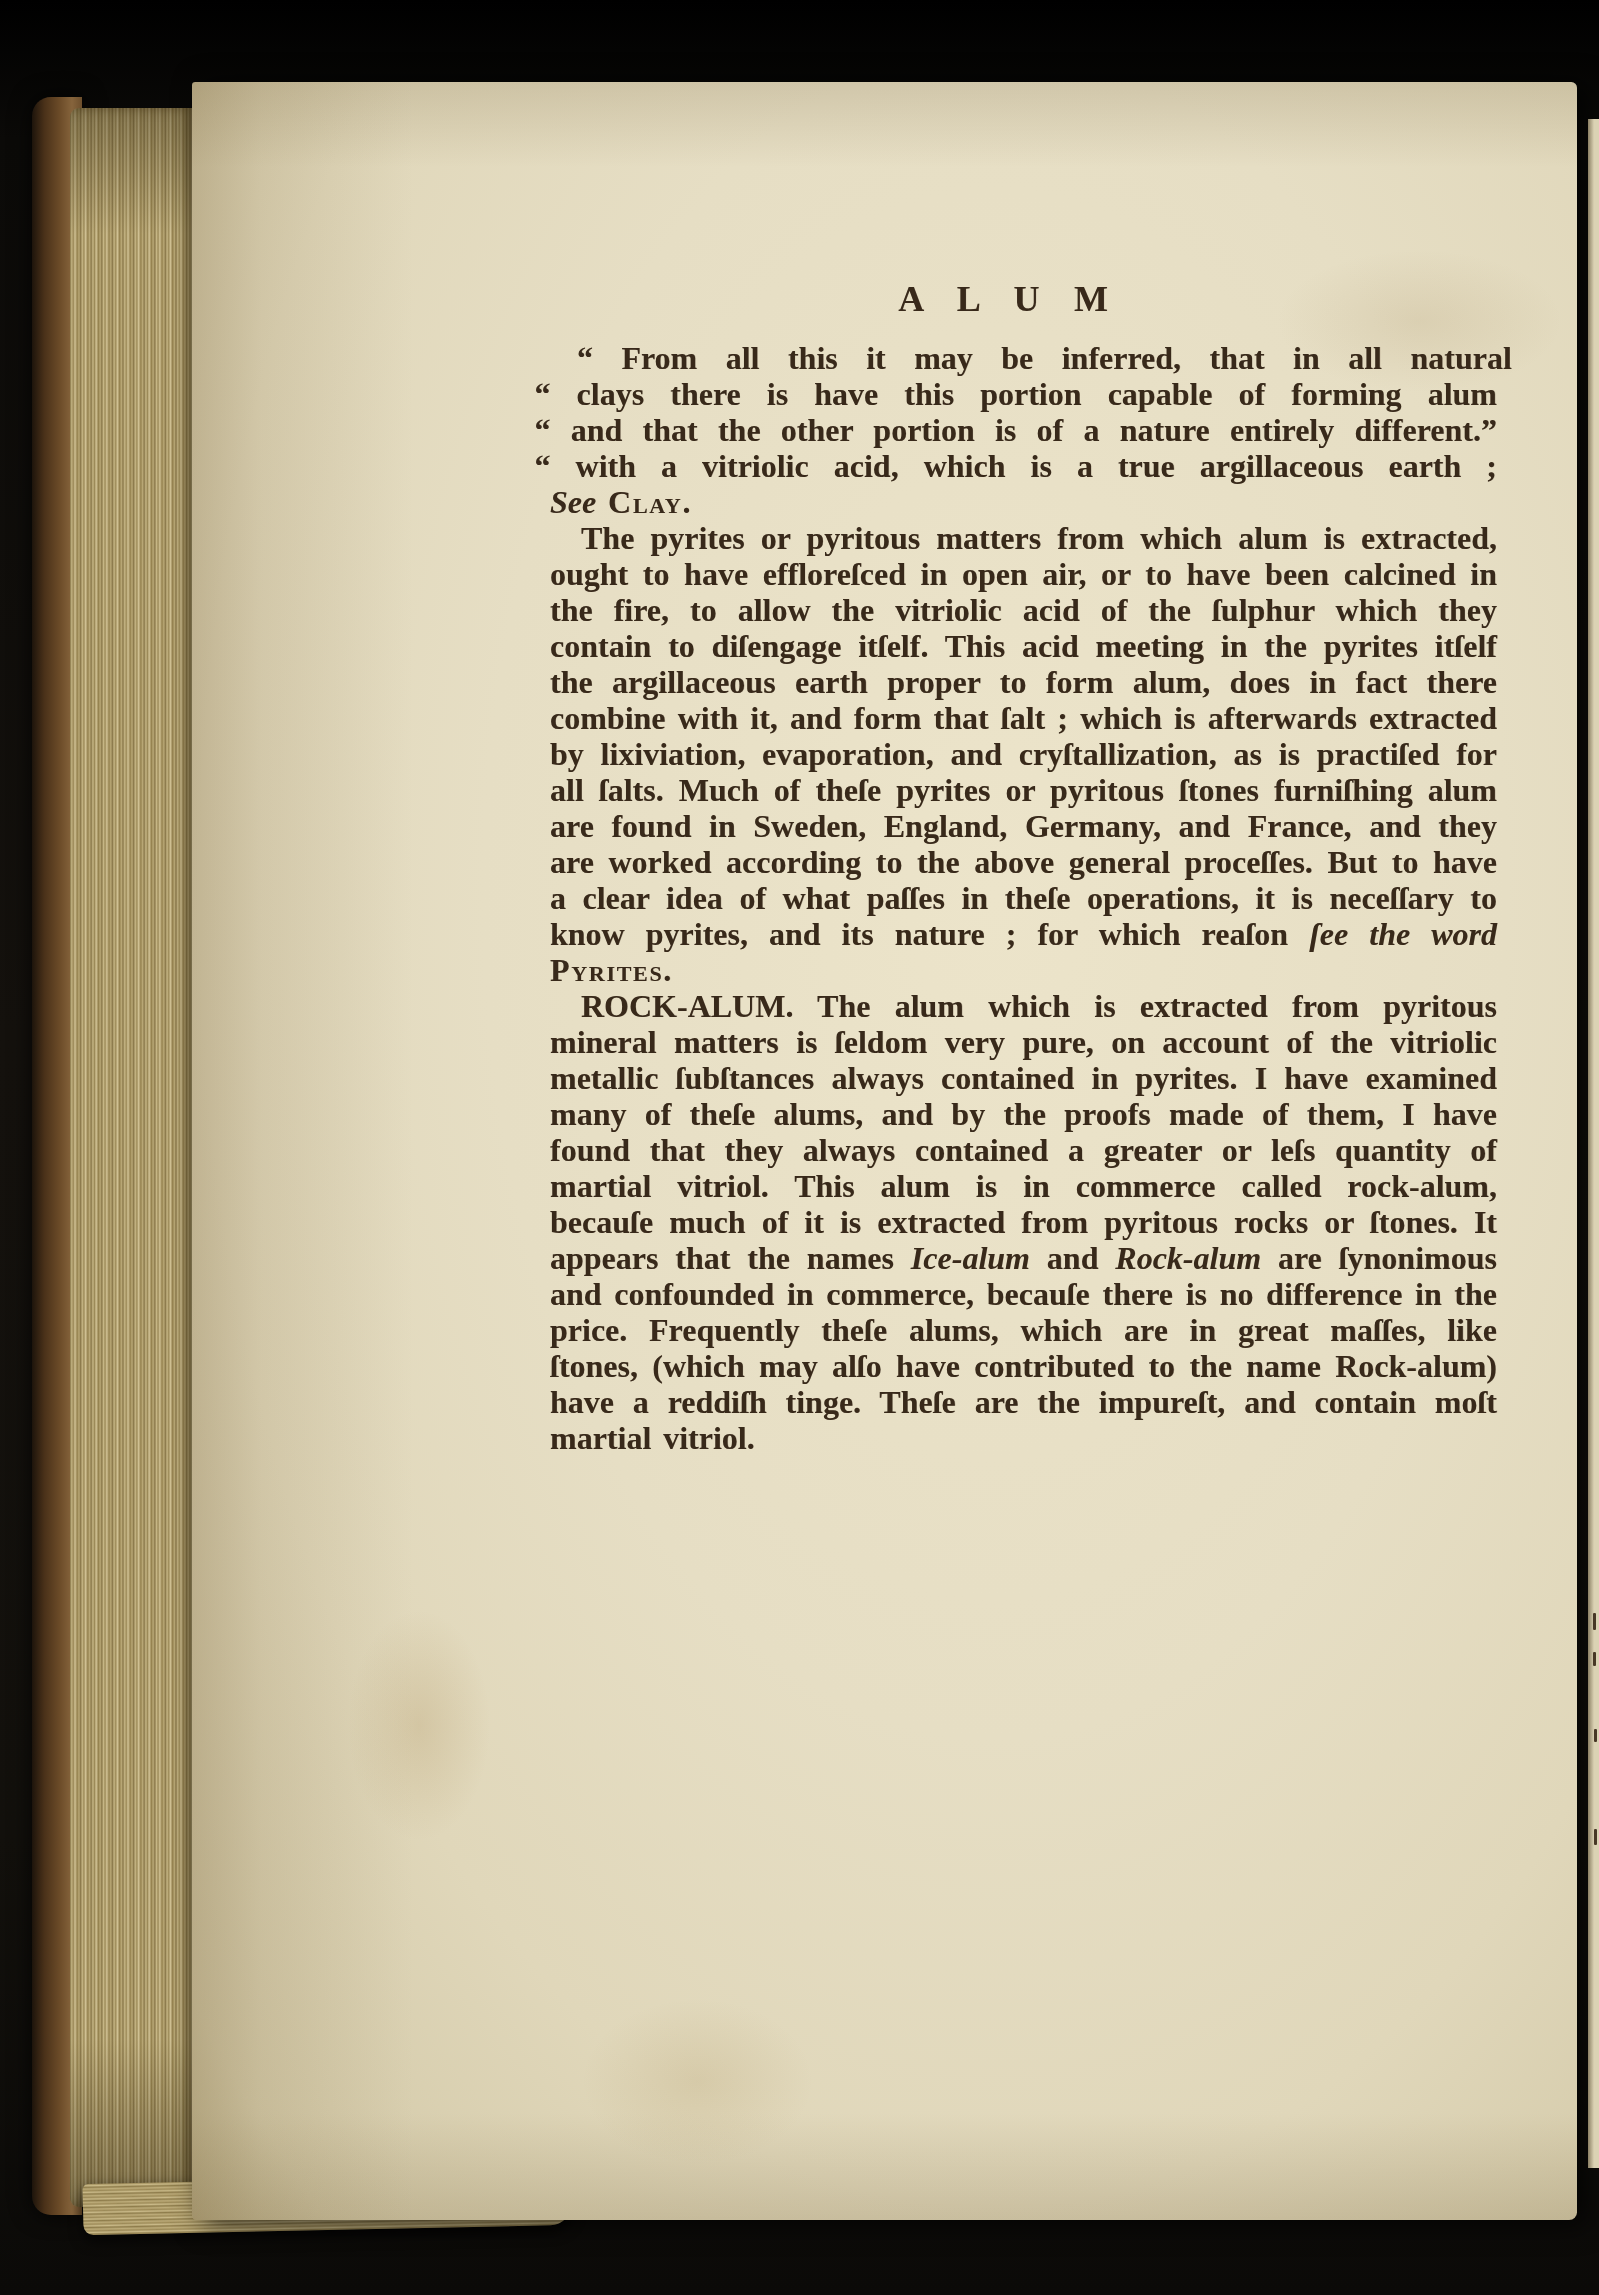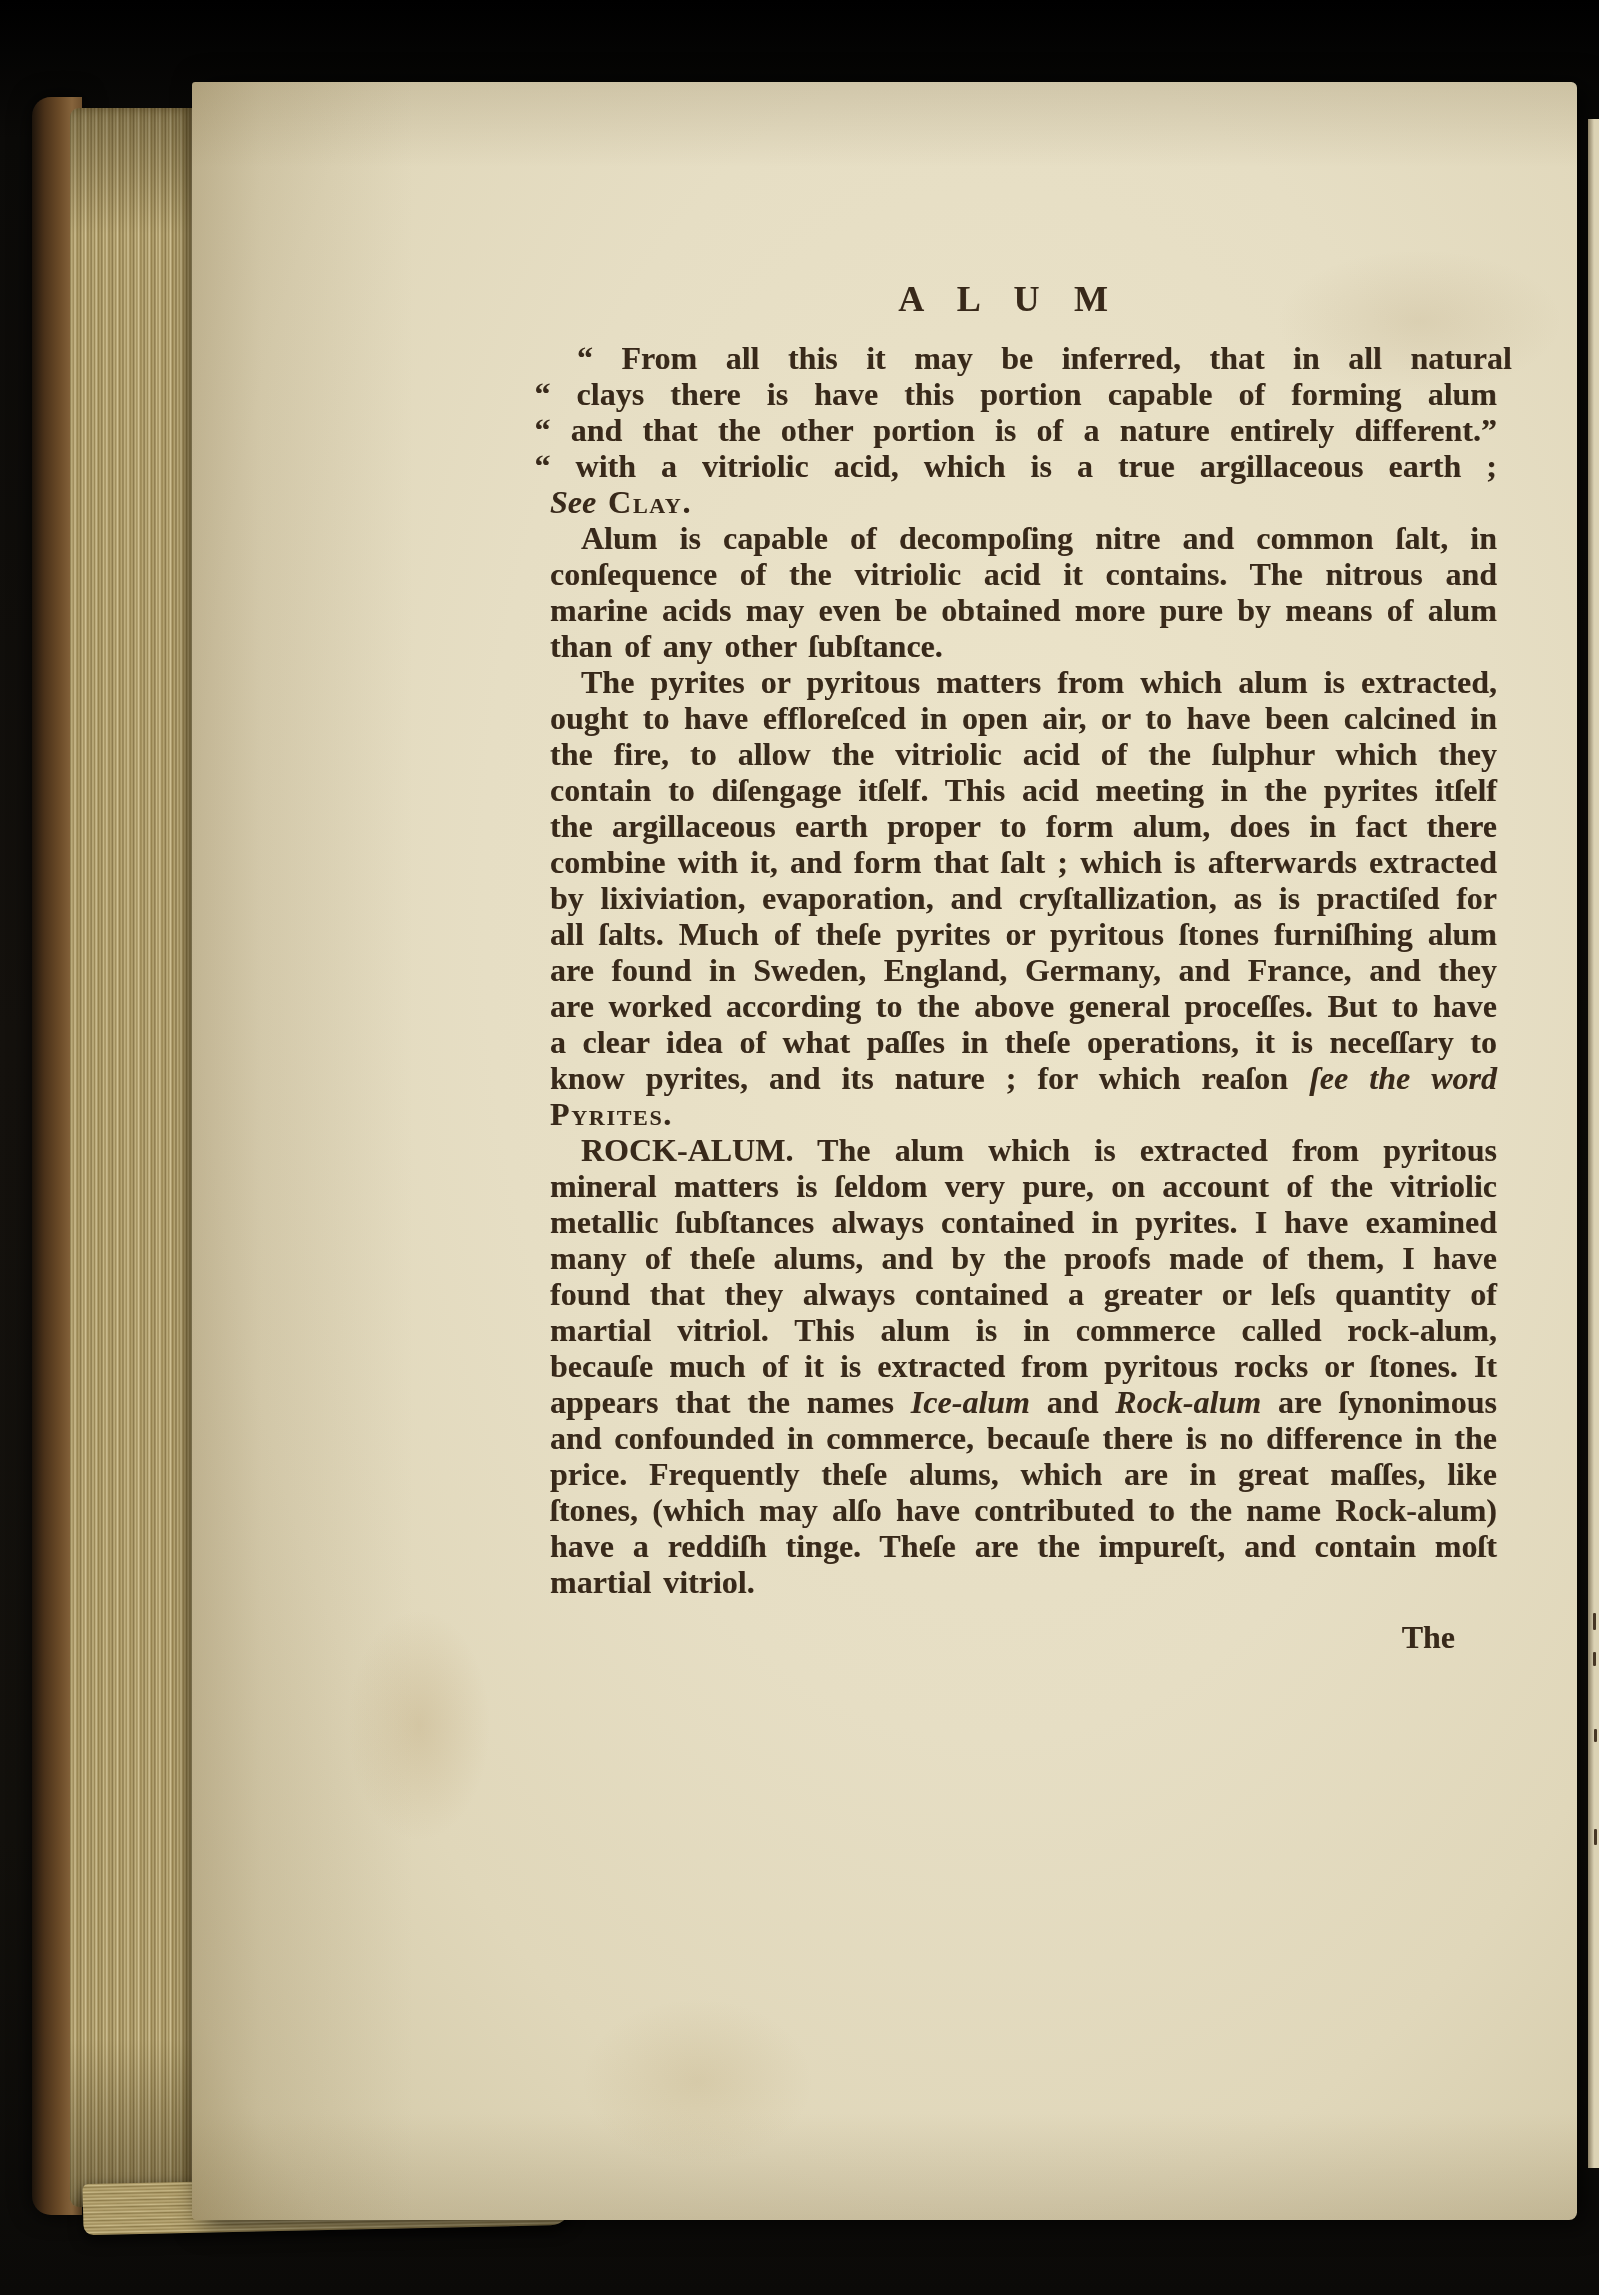--- a/index.html
+++ b/index.html
@@ -113,25 +113,23 @@
     <div id="stain-3" class="stain"></div>
 
     <div id="entry-text">
       <div id="running-head">A L U M</div>
       <div id="paragraphs">
           <div class="tline quote-line first"><span class="seg-n">“ From all this it may be inferred, that in all natural</span></div>
           <div class="tline quote-line"><span class="seg-n">“ clays there is have this portion capable of forming alum</span></div>
           <div class="tline quote-line"><span class="seg-n">“ and that the other portion is of a nature entirely different.”</span></div>
           <div class="tline quote-line"><span class="seg-n">“ with a vitriolic acid, which is a true argillaceous earth ;</span></div>
           <div class="tline line"><span class="seg-i">See </span><span class="seg-sc">Clay.</span></div>
-          <div class="tline para"><span class="seg-n">Alum is capable of decompoſing nitre and common ſalt, in conſequence of the vitriolic acid it contains.  The nitrous and marine acids may even be obtained more pure by means of alum than of any other ſubſtance.</span></div>
           <div class="tline para"><span class="seg-n">The pyrites or pyritous matters from which alum is extracted, ought to have effloreſced in open air, or to have been calcined in the fire, to allow the vitriolic acid of the ſulphur which they contain to diſengage itſelf.  This acid meeting in the pyrites itſelf the argillaceous earth proper to form alum, does in fact there combine with it, and form that ſalt ; which is afterwards extracted by lixiviation, evaporation, and cryſtallization, as is practiſed for all ſalts.  Much of theſe pyrites or pyritous ſtones furniſhing alum are found in Sweden, England, Germany, and France, and they are worked according to the above general proceſſes.  But to have a clear idea of what paſſes in theſe operations, it is neceſſary to know pyrites, and its nature ; for which reaſon </span><span class="seg-i">ſee the word </span><span class="seg-sc">Pyrites.</span></div>
           <div class="tline para"><span class="seg-n">ROCK-ALUM.  The alum which is extracted from pyritous mineral matters is ſeldom very pure, on account of the vitriolic metallic ſubſtances always contained in pyrites. I have examined many of theſe alums, and by the proofs made of them, I have found that they always contained a greater or leſs quantity of martial vitriol.  This alum is in commerce called rock-alum, becauſe much of it is extracted from pyritous rocks or ſtones.  It appears that the names </span><span class="seg-i">Ice-alum</span><span class="seg-n"> and </span><span class="seg-i">Rock-alum</span><span class="seg-n"> are ſynonimous and confounded in commerce, becauſe there is no difference in the price. Frequently theſe alums, which are in great maſſes, like ſtones, (which may alſo have contributed to the name Rock-alum) have a reddiſh tinge.  Theſe are the impureſt, and contain moſt martial vitriol.</span></div>
         </div>
-      <div id="catchword-row">The</div>
     </div>
   </div>
 
   <div id="facing-page-sliver">
     <div class="fragment-mark" style="left:5px; top:1494px; width:3.3px; height:16.7px;"></div>
     <div class="fragment-mark" style="left:5px; top:1533px; width:3.3px; height:14.4px;"></div>
     <div class="fragment-mark" style="left:5.6px; top:1610px; width:3.3px; height:13.3px;"></div>
     <div class="fragment-mark" style="left:5.6px; top:1710px; width:3.3px; height:15.5px;"></div>
   </div>
 

